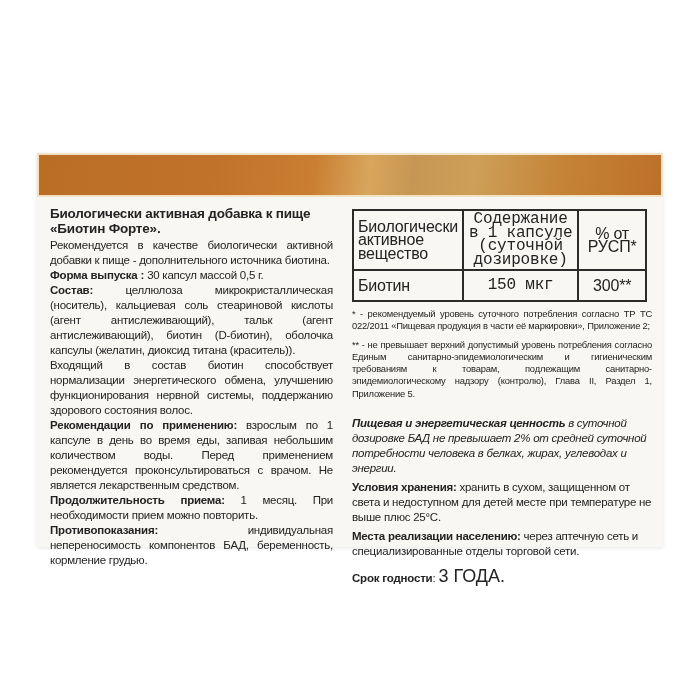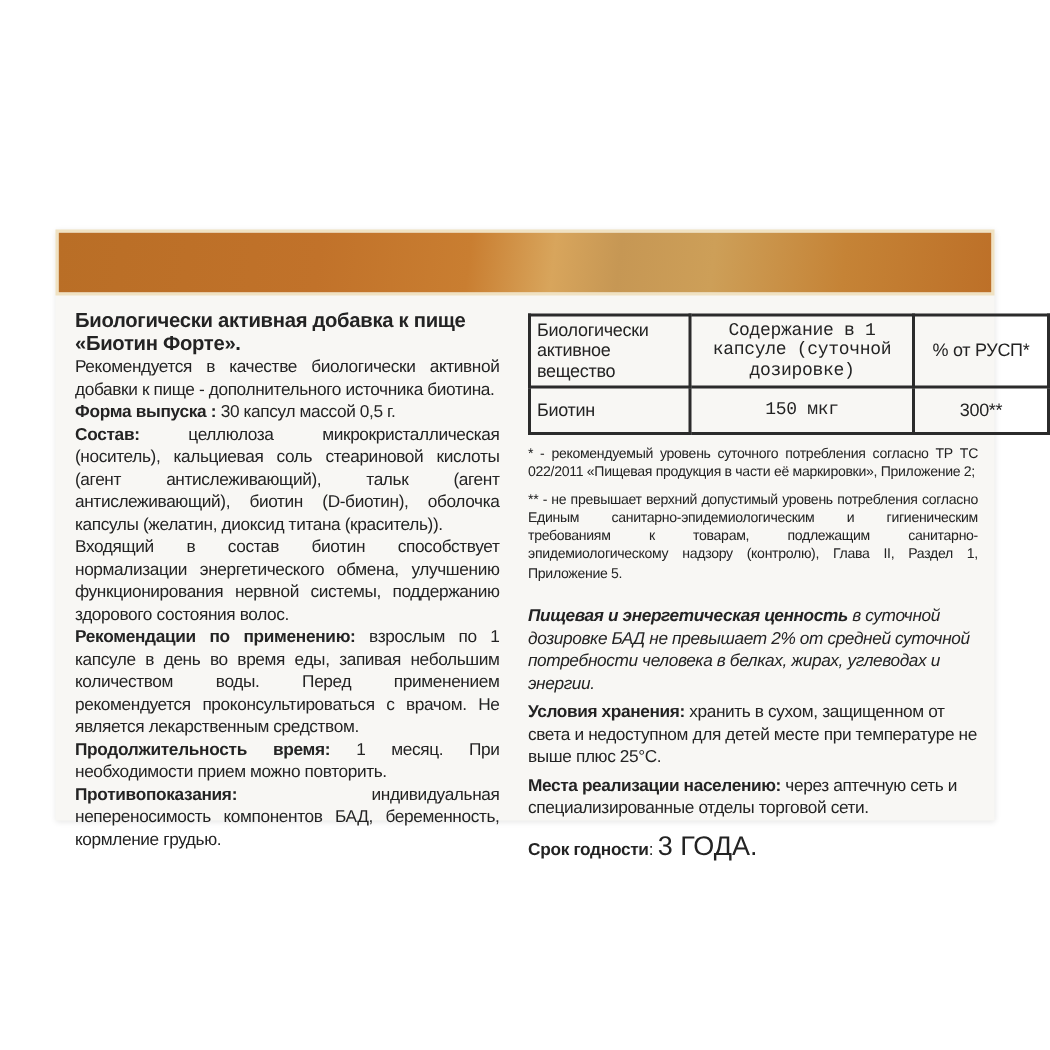--- a/index.html
+++ b/index.html
@@ -11,22 +11,22 @@
         border:2px solid #f0e2c2;
         background:linear-gradient(97deg,#b96e26 0%,#c1722a 28%,#c97e31 44%,#d8a55c 53%,#c69754 60%,#cd9f58 70%,#c58336 84%,#bd7028 100%);}
   .content{position:absolute;left:0;top:44px;width:626px;height:350px;box-sizing:border-box;
            padding:9px 11px 10px 13px;display:flex;gap:19px;}
   .col-left{width:283px;flex:0 0 283px;}
   .col-right{flex:1;min-width:0;}
   .title{font-size:13.5px;font-weight:bold;line-height:15px;letter-spacing:-0.2px;margin:0 0 2px 0;}
   .p{font-size:11.5px;line-height:15px;letter-spacing:-0.25px;text-align:justify;margin:0;}
   .p b{letter-spacing:-0.2px;}
   .rp{font-size:11.5px;line-height:15px;letter-spacing:-0.25px;text-align:left;margin:0 0 4px 0;}
-  table.supp{width:348px;border-collapse:collapse;border:2px solid #2b2b2b;margin:3px 0 0 0;
-             font-size:12px;letter-spacing:-0.2px;}
+  table.supp{width:295px;border-collapse:collapse;border:2px solid #2b2b2b;margin:3px 0 0 0;
+             font-size:16px;letter-spacing:-0.2px;}
   table.supp th,table.supp td{border:2px solid #2b2b2b;font-weight:normal;padding:2px 4px;
              vertical-align:middle;line-height:13.5px;}
   table.supp th{height:42px;}
   table.supp td{height:25px;}
   .c-substance{width:31%;text-align:left;padding-left:6px;}
   .c-content{width:43%;text-align:center;font-family:Liberation Mono, monospace;}
   .c-rusp{width:26%;text-align:center;}
   .fn{font-size:9.4px;line-height:12.3px;letter-spacing:-0.2px;text-align:justify;margin:6px 0 0 0;}
   .gap-top{margin-top:16px;font-style:italic;}
   .shelf{font-size:11.5px;letter-spacing:-0.2px;margin:7px 0 0 0;}
@@ -44,21 +44,21 @@
       <div class="col-left">
         <div class="title">
           <span>Биологически активная добавка к пище</span><br>
           <span>«Биотин Форте».</span>
         </div>
         <p class="p">Рекомендуется в качестве биологически активной добавки к пище - дополнительного источника биотина.</p>
         <p class="p"><b>Форма выпуска :</b><span> 30 капсул массой 0,5 г.</span></p>
         <p class="p"><b>Состав:</b><span> целлюлоза микрокристаллическая (носитель), кальциевая соль стеариновой кислоты (агент антислеживающий), тальк (агент антислеживающий), биотин (D-биотин), оболочка капсулы (желатин, диоксид титана (краситель)).</span></p>
         <p class="p"><b></b><span>Входящий в состав биотин способствует нормализации энергетического обмена, улучшению функционирования нервной системы, поддержанию здорового состояния волос.</span></p>
         <p class="p"><b>Рекомендации по применению:</b><span> взрослым по 1 капсуле в день во время еды, запивая небольшим количеством воды. Перед применением рекомендуется проконсультироваться с врачом. Не является лекарственным средством.</span></p>
-        <p class="p"><b>Продолжительность время:</b><span> 1 месяц. При необходимости прием можно повторить.</span></p>
+        <p class="p"><b>Продолжительность приема:</b><span> 1 месяц. При необходимости прием можно повторить.</span></p>
         <p class="p"><b>Противопоказания:</b><span> индивидуальная непереносимость компонентов БАД, беременность, кормление грудью.</span></p>
       </div>
 
       <div class="col-right">
         <table class="supp">
           <tbody>
               <tr>
             <th class="c-substance">Биологически активное вещество</th>
             <th class="c-content">Содержание в 1 капсуле (суточной дозировке)</th>
             <th class="c-rusp">% от РУСП*</th>

